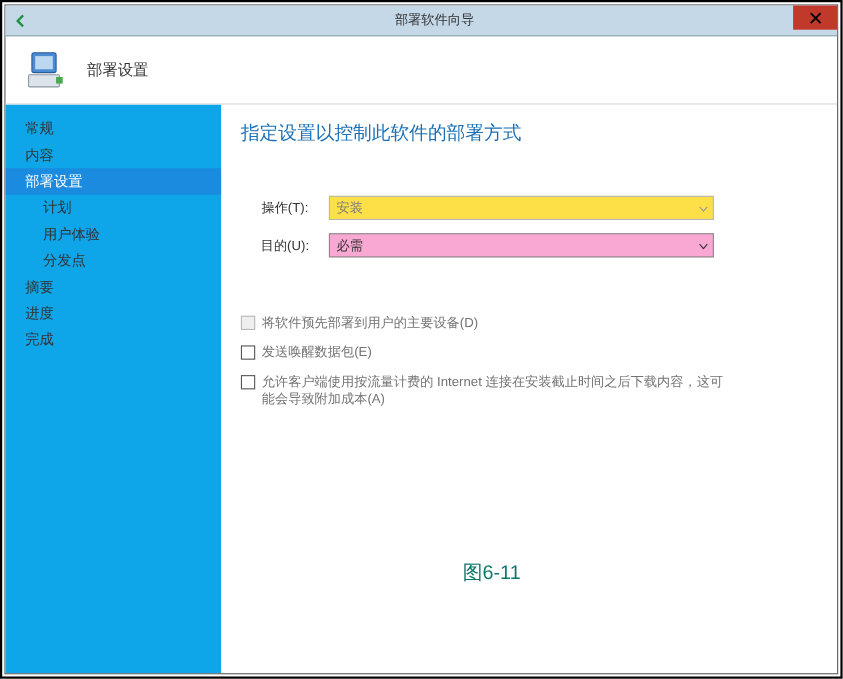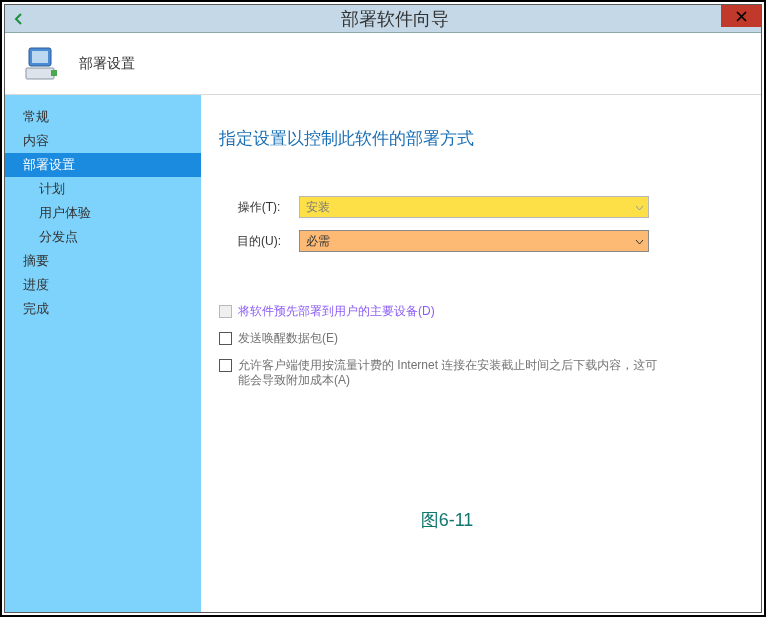--- a/index.html
+++ b/index.html
@@ -2,46 +2,46 @@
 <html><head>
 <meta charset="utf-8">
 <style>
   *{box-sizing:border-box;margin:0;padding:0;}
   html,body{width:766px;height:617px;font-family:"Microsoft YaHei","SimSun",Tahoma,sans-serif;font-size:12px;}
   .outer{border:2px solid #000;width:766px;height:617px;position:relative;background:#fff;}
   .inner{position:absolute;left:2px;top:2px;right:2px;bottom:2px;border:1px solid #5a5a5a;display:flex;flex-direction:column;}
   
   .titlebar{height:28px;background:#c5d8e8;display:flex;align-items:center;position:relative;border-bottom:1px solid #8aa;}
   .title-arrow{width:20px;height:20px;margin-left:4px;display:flex;align-items:center;justify-content:center;}
-  .title-text{flex:1;text-align:center;color:#333;font-size:18px;}
+  .title-text{flex:1;text-align:center;color:#333;font-size:12px;}
   .title-close{width:40px;height:22px;background:#c0392b;position:absolute;right:0;top:0;display:flex;align-items:center;justify-content:center;}
   .title-close svg{width:11px;height:11px;}
   
   .header{height:62px;display:flex;align-items:center;padding-left:16px;border-bottom:1px solid #d8d8d8;}
   .header-icon{width:40px;height:40px;margin-right:18px;}
   .header-title{font-size:14px;color:#333;}
   
   .body{flex:1;display:flex;overflow:hidden;}
-  .sidebar{width:196px;background:#7dd3fc;padding-top:10px;}
+  .sidebar{width:196px;background:#0ea5e9;padding-top:10px;}
   .side-item{padding:3px 0 3px 18px;font-size:13px;color:#333;cursor:pointer;}
   .side-item.sub{padding-left:34px;}
   .side-item.selected{background:#1b8be0;color:#fff;}
   .content{flex:1;padding:14px 26px 10px 18px;display:flex;flex-direction:column;}
-  .content-heading{color:#1b6fb5;font-size:17px;margin-bottom:46px;margin-top:18px;}
+  .content-heading{color:#1b6fb5;font-size:17px;margin-bottom:46px;}
   .form-row{display:flex;align-items:center;margin-bottom:12px;}
   .form-label{width:80px;color:#333;text-align:center;}
-  .select{flex:1;max-width:350px;height:22px;border:1px solid #8a8a8a;background:#fdba74;position:relative;padding:2px 20px 2px 6px;color:#333;}
+  .select{flex:1;max-width:350px;height:22px;border:1px solid #8a8a8a;background:#f9a8d4;position:relative;padding:2px 20px 2px 6px;color:#333;}
   .select.disabled{background:#fde047;color:#7a7a7a;border-color:#b8b8b8;}
   .select .chev{position:absolute;right:4px;top:50%;transform:translateY(-50%);}
   .check-row{display:flex;align-items:flex-start;margin-top:20px;padding-left:0;}
   .check-row+.check-row{margin-top:12px;}
   .check{width:13px;height:13px;border:1px solid #555;background:#fff;margin-right:6px;margin-top:1px;flex:none;}
   .check.disabled{border-color:#b8b8b8;background:#efefef;}
   .check-label{color:#737373;line-height:15px;}
-  .check-label.disabled{color:#8b5cf6;}
+  .check-label.disabled{color:#737373;}
   .multiline{max-width:430px;}
   .figlabel{color:#0f766e;font-size:18px;font-weight:normal;text-align:center;margin-top:auto;margin-bottom:70px;margin-right:60px;}
   
   .footer{height:50px;display:flex;align-items:center;justify-content:flex-end;gap:16px;padding-right:18px;border-top:1px solid #e0e0e0;}
   .btn{min-width:92px;height:24px;border:1px solid #8a8a8a;background:linear-gradient(#fdfdfd,#e9e9e9);color:#333;display:flex;align-items:center;justify-content:center;cursor:pointer;font-size:12px;}
   .btn.disabled{color:#9a9a9a;border-color:#c4c4c4;background:#f3f3f3;cursor:default;}
 </style>
 </head>
 <body>
 

